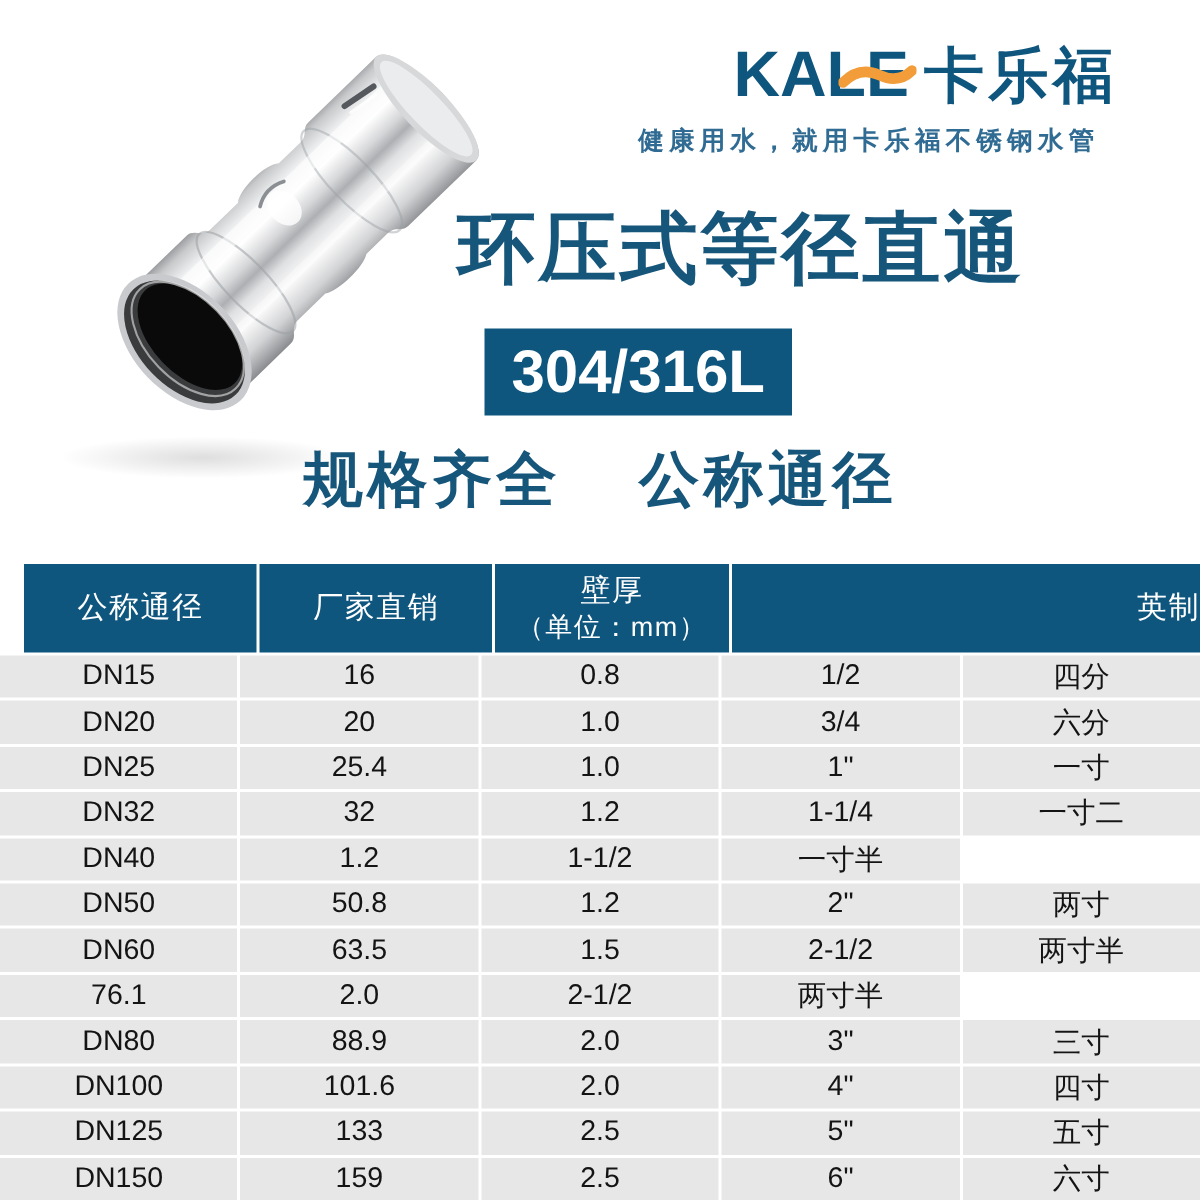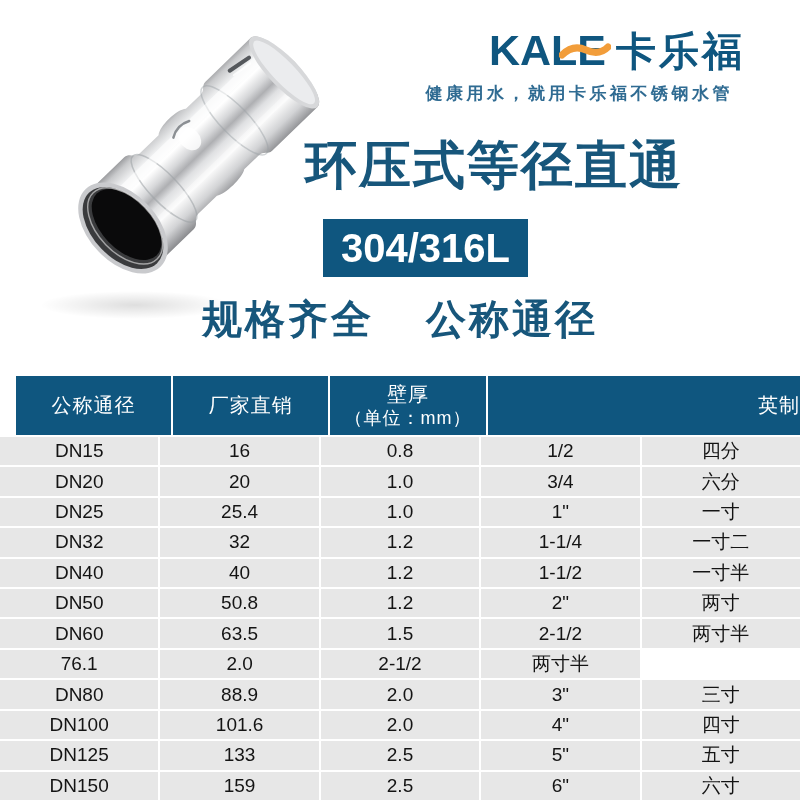--- a/index.html
+++ b/index.html
@@ -199,21 +199,20 @@
       </div>
       <div class="trow">
         <div class="tcell">DN32</div>
         <div class="tcell">32</div>
         <div class="tcell">1.2</div>
         <div class="tcell">1-1/4</div>
         <div class="tcell">一寸二</div>
       </div>
       <div class="trow">
         <div class="tcell">DN40</div>
-        <div class="tcell">40</div>
         <div class="tcell">1.2</div>
         <div class="tcell">1-1/2</div>
         <div class="tcell">一寸半</div>
       </div>
       <div class="trow">
         <div class="tcell">DN50</div>
         <div class="tcell">50.8</div>
         <div class="tcell">1.2</div>
         <div class="tcell">2"</div>
         <div class="tcell">两寸</div>

